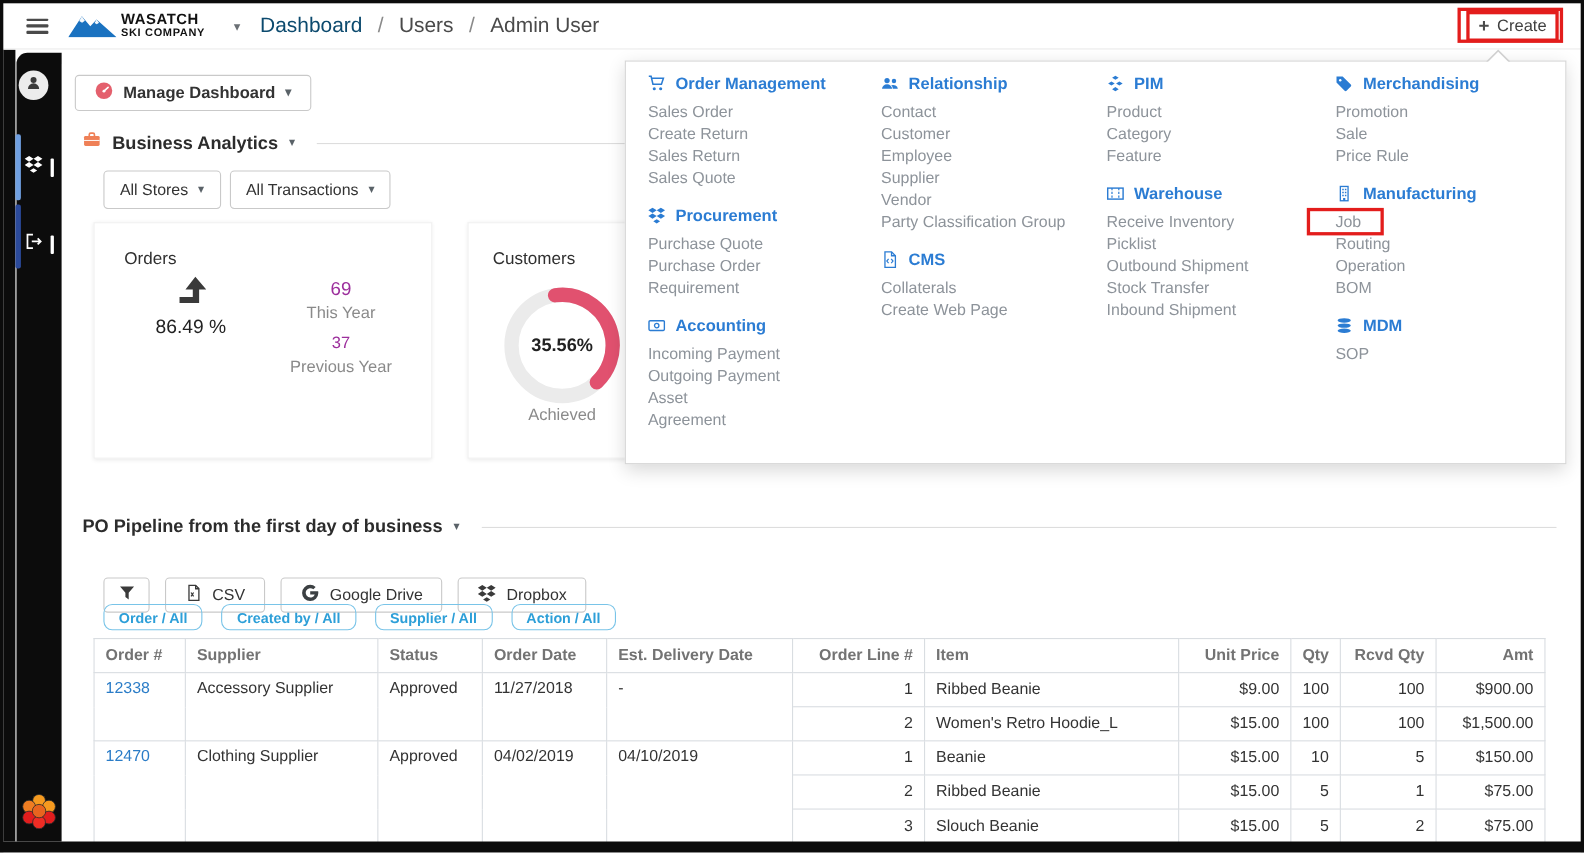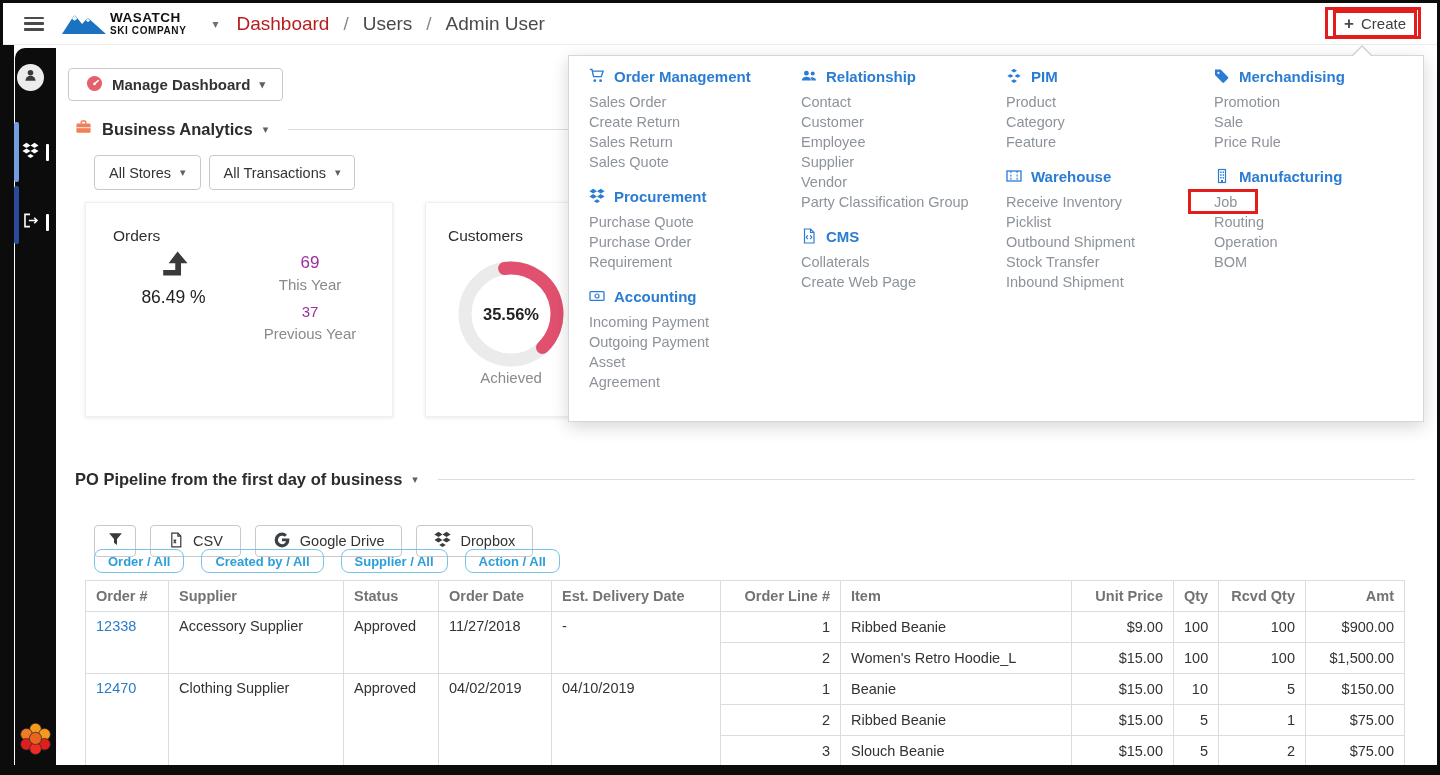--- a/index.html
+++ b/index.html
@@ -17,21 +17,21 @@
             border-bottom:1px solid #ececec; display:flex; align-items:center; padding:0 20px 0 21px; z-index:30; }
   .hamburger { width:20px; height:14px; display:flex; flex-direction:column; justify-content:space-between; cursor:pointer; }
   .hamburger span { display:block; height:2.6px; background:#4a4a4a; border-radius:1px; }
   .logo-wrap { display:flex; align-items:center; margin-left:18px; gap:4px; }
   .logo-text { line-height:1; color:#111; }
   .logo-text .l1 { font-size:13.5px; font-weight:bold; letter-spacing:.5px; }
   .logo-text .l2 { font-size:10px; font-weight:bold; letter-spacing:.6px; margin-top:2px; }
   .caret { display:inline-block; font-size:11px; color:#5a6268; line-height:1; }
   .topbar .nav-caret { margin:0 18px 0 26px; font-size:12px; color:#6b7075; }
   .breadcrumb { display:flex; align-items:center; gap:14px; font-size:19px; color:#4a4a4a; }
-  .breadcrumb .crumb-link { color:#b91c1c; cursor:pointer; }
+  .breadcrumb .crumb-link { color:#0c4a6e; cursor:pointer; }
   .breadcrumb .sep { color:#8a8a8a; }
   .topbar .spacer { flex:1; }
   .create-annotation { border:3px solid #e31d1c; padding:2px 8px 3px 8px; }
   .create-btn { display:flex; align-items:center; gap:7px; font-size:15px; color:#3f3f3f; cursor:pointer; background:none; border:none; font-family:inherit; }
   .create-btn .plus { font-size:17px; font-weight:bold; color:#4a4a4a; line-height:1; }
 
   
   .rail { position:absolute; left:3px; top:45px; width:11px; height:720px; background:#0c0c0c; z-index:20; }
   .sidebar { position:absolute; left:15px; top:48px; width:41px; height:717px; background:#0c0c0c; border-radius:10px 0 0 0; z-index:21; }
   .side-strip { position:absolute; width:5px; border-radius:2px; }
@@ -407,20 +407,33 @@
                 <rect x="4.5" y="1.5" width="7" height="13" fill="none" stroke="currentColor" stroke-width="1.2"></rect>
                 <path fill="currentColor" d="M6.2 3.5h1.4v1.4H6.2zM8.6 3.5H10v1.4H8.6zM6.2 6.3h1.4v1.4H6.2zM8.6 6.3H10v1.4H8.6zM6.2 9.1h1.4v1.4H6.2zM8.6 9.1H10v1.4H8.6zM7 12h2v2.5H7z"></path>
               </svg>
             </span>
             <span>Manufacturing</span>
           </div>
           <div class="menu-item">Job</div>
           <div class="menu-item">Routing</div>
           <div class="menu-item">Operation</div>
           <div class="menu-item">BOM</div>
+        </div>
+        <div class="menu-section">
+          <div class="menu-section-title">
+            <span style="display: inline-flex;">
+              <svg viewBox="0 0 16 16" width="16" height="16">
+                <ellipse cx="8" cy="3.3" rx="6" ry="2" fill="currentColor"></ellipse>
+                <ellipse cx="8" cy="8" rx="6" ry="2" fill="currentColor"></ellipse>
+                <ellipse cx="8" cy="12.7" rx="6" ry="2" fill="currentColor"></ellipse>
+              </svg>
+            </span>
+            <span>MDM</span>
+          </div>
+          <div class="menu-item">SOP</div>
         </div>
       </div>
   </div>
 
   <div class="section-head pipeline-head">
     <span class="title">PO Pipeline from the first day of business</span>
     <span class="caret">▾</span>
     <span class="rule"></span>
   </div>
 

